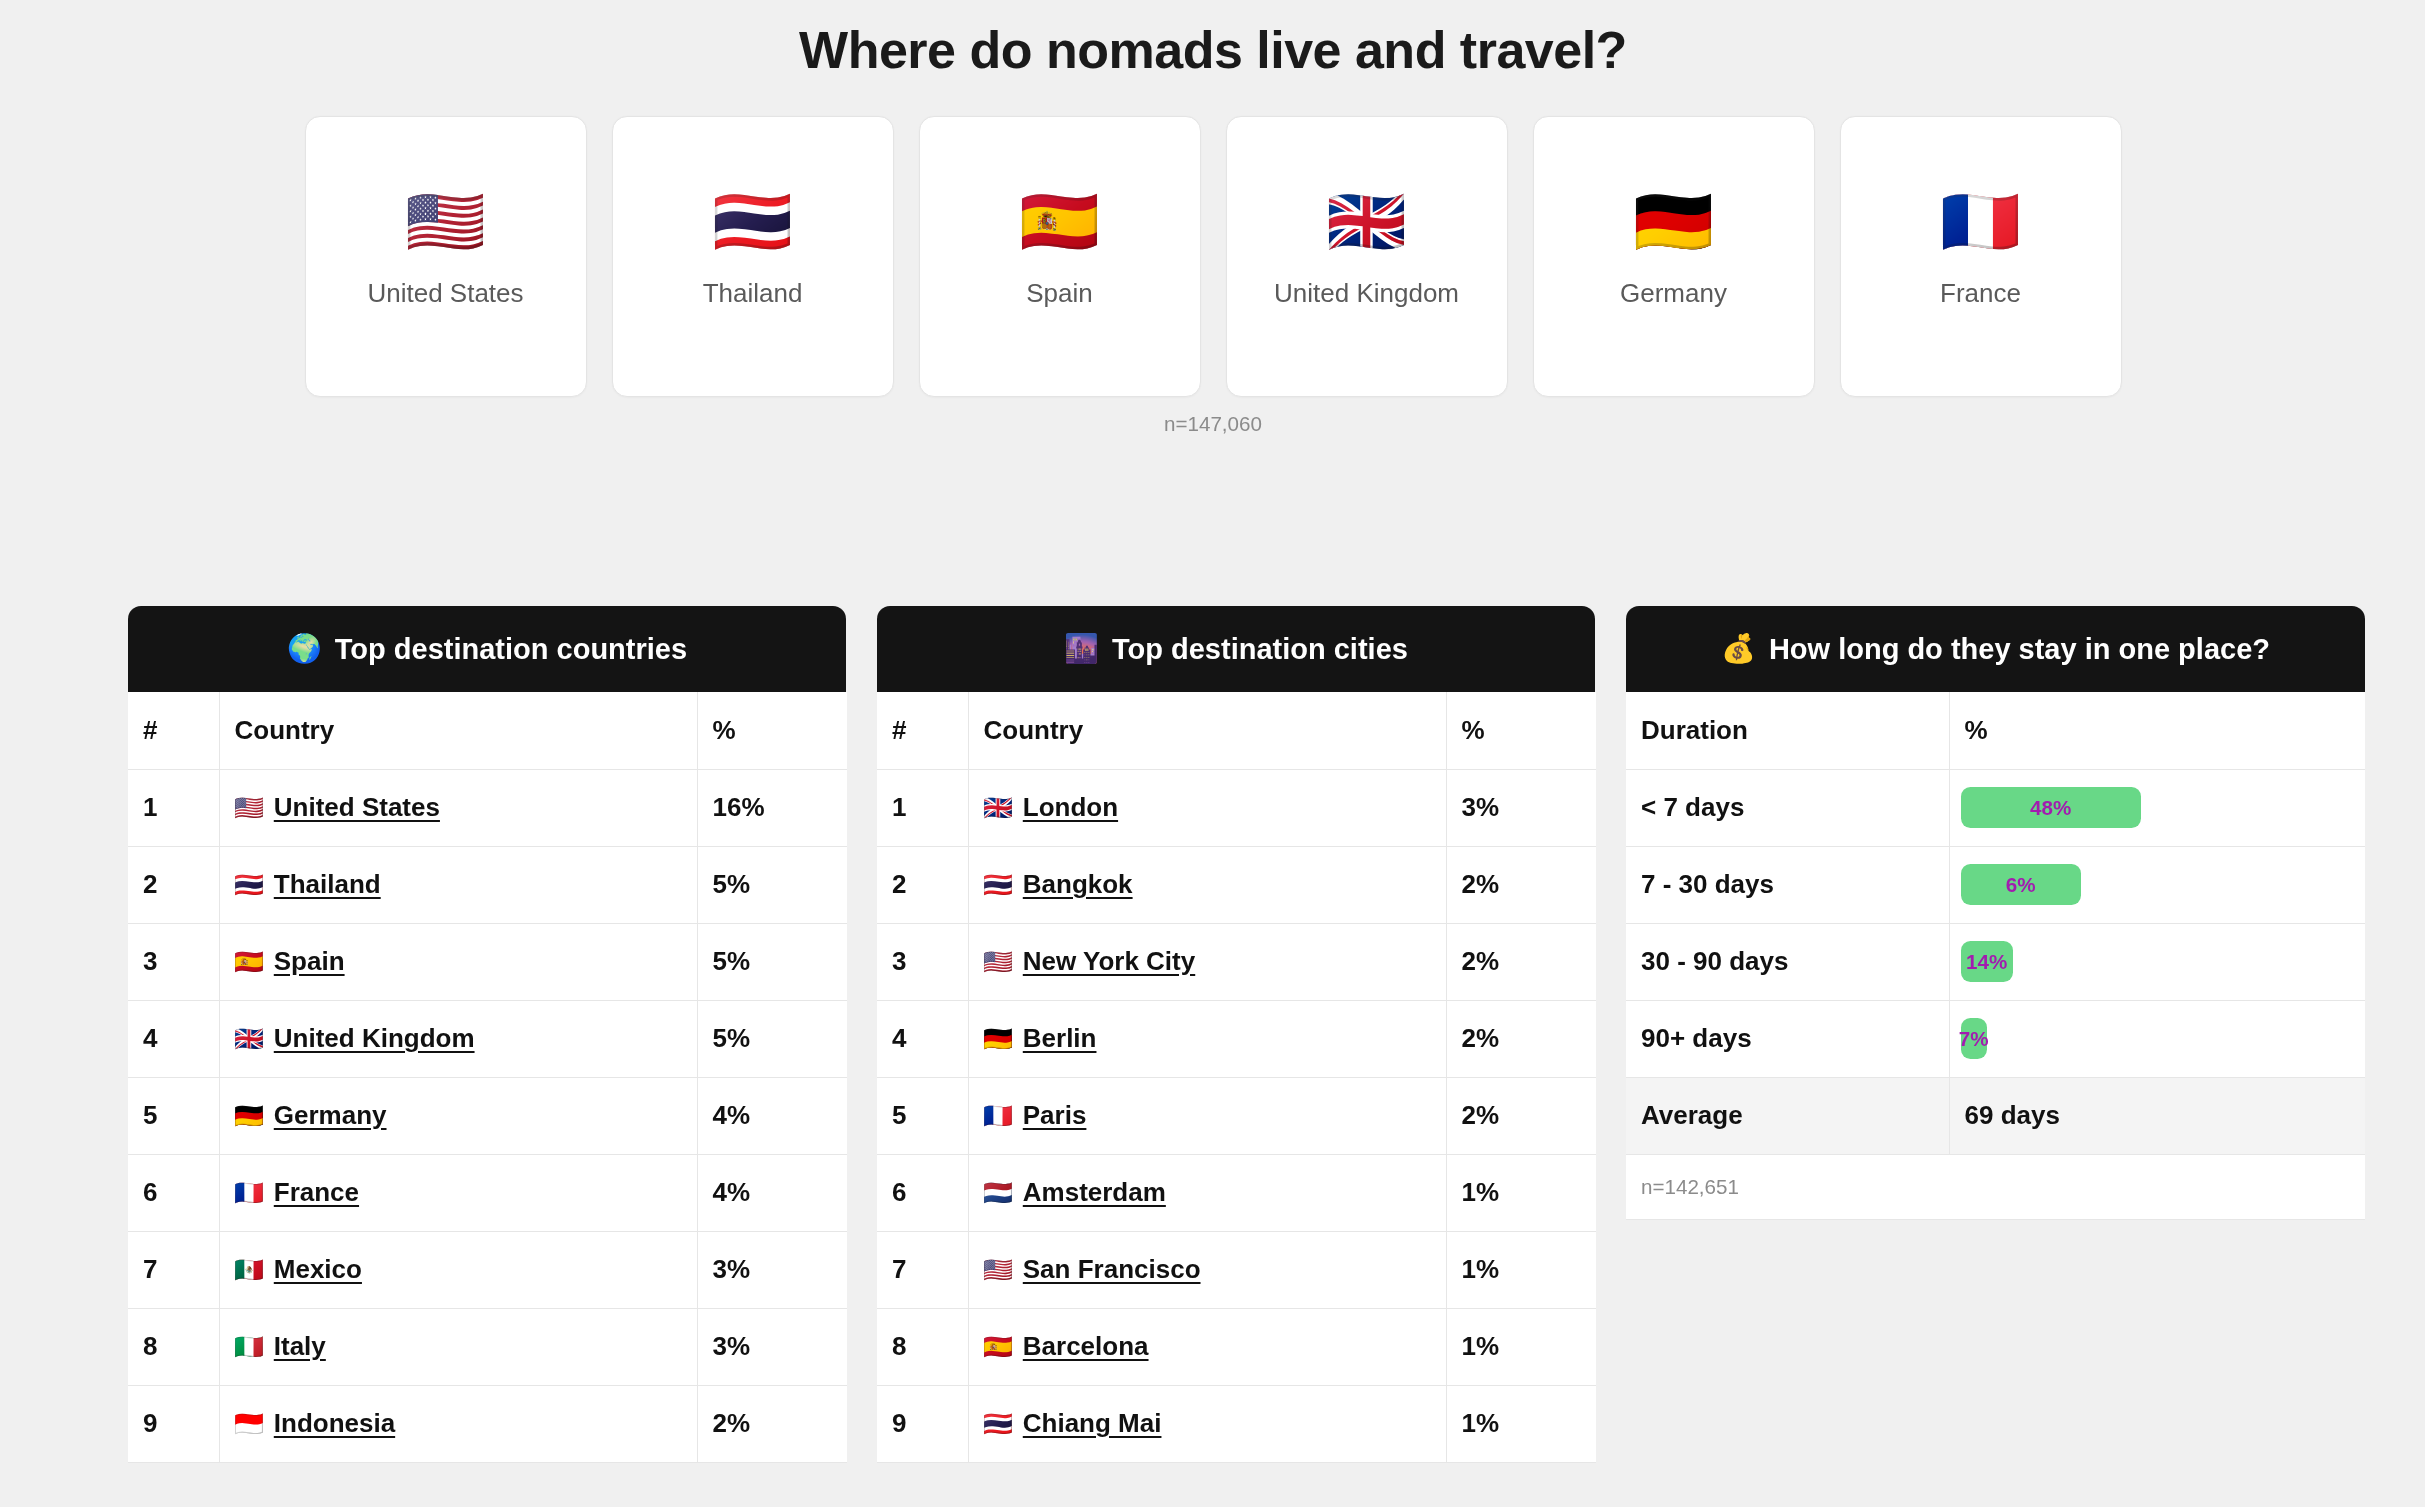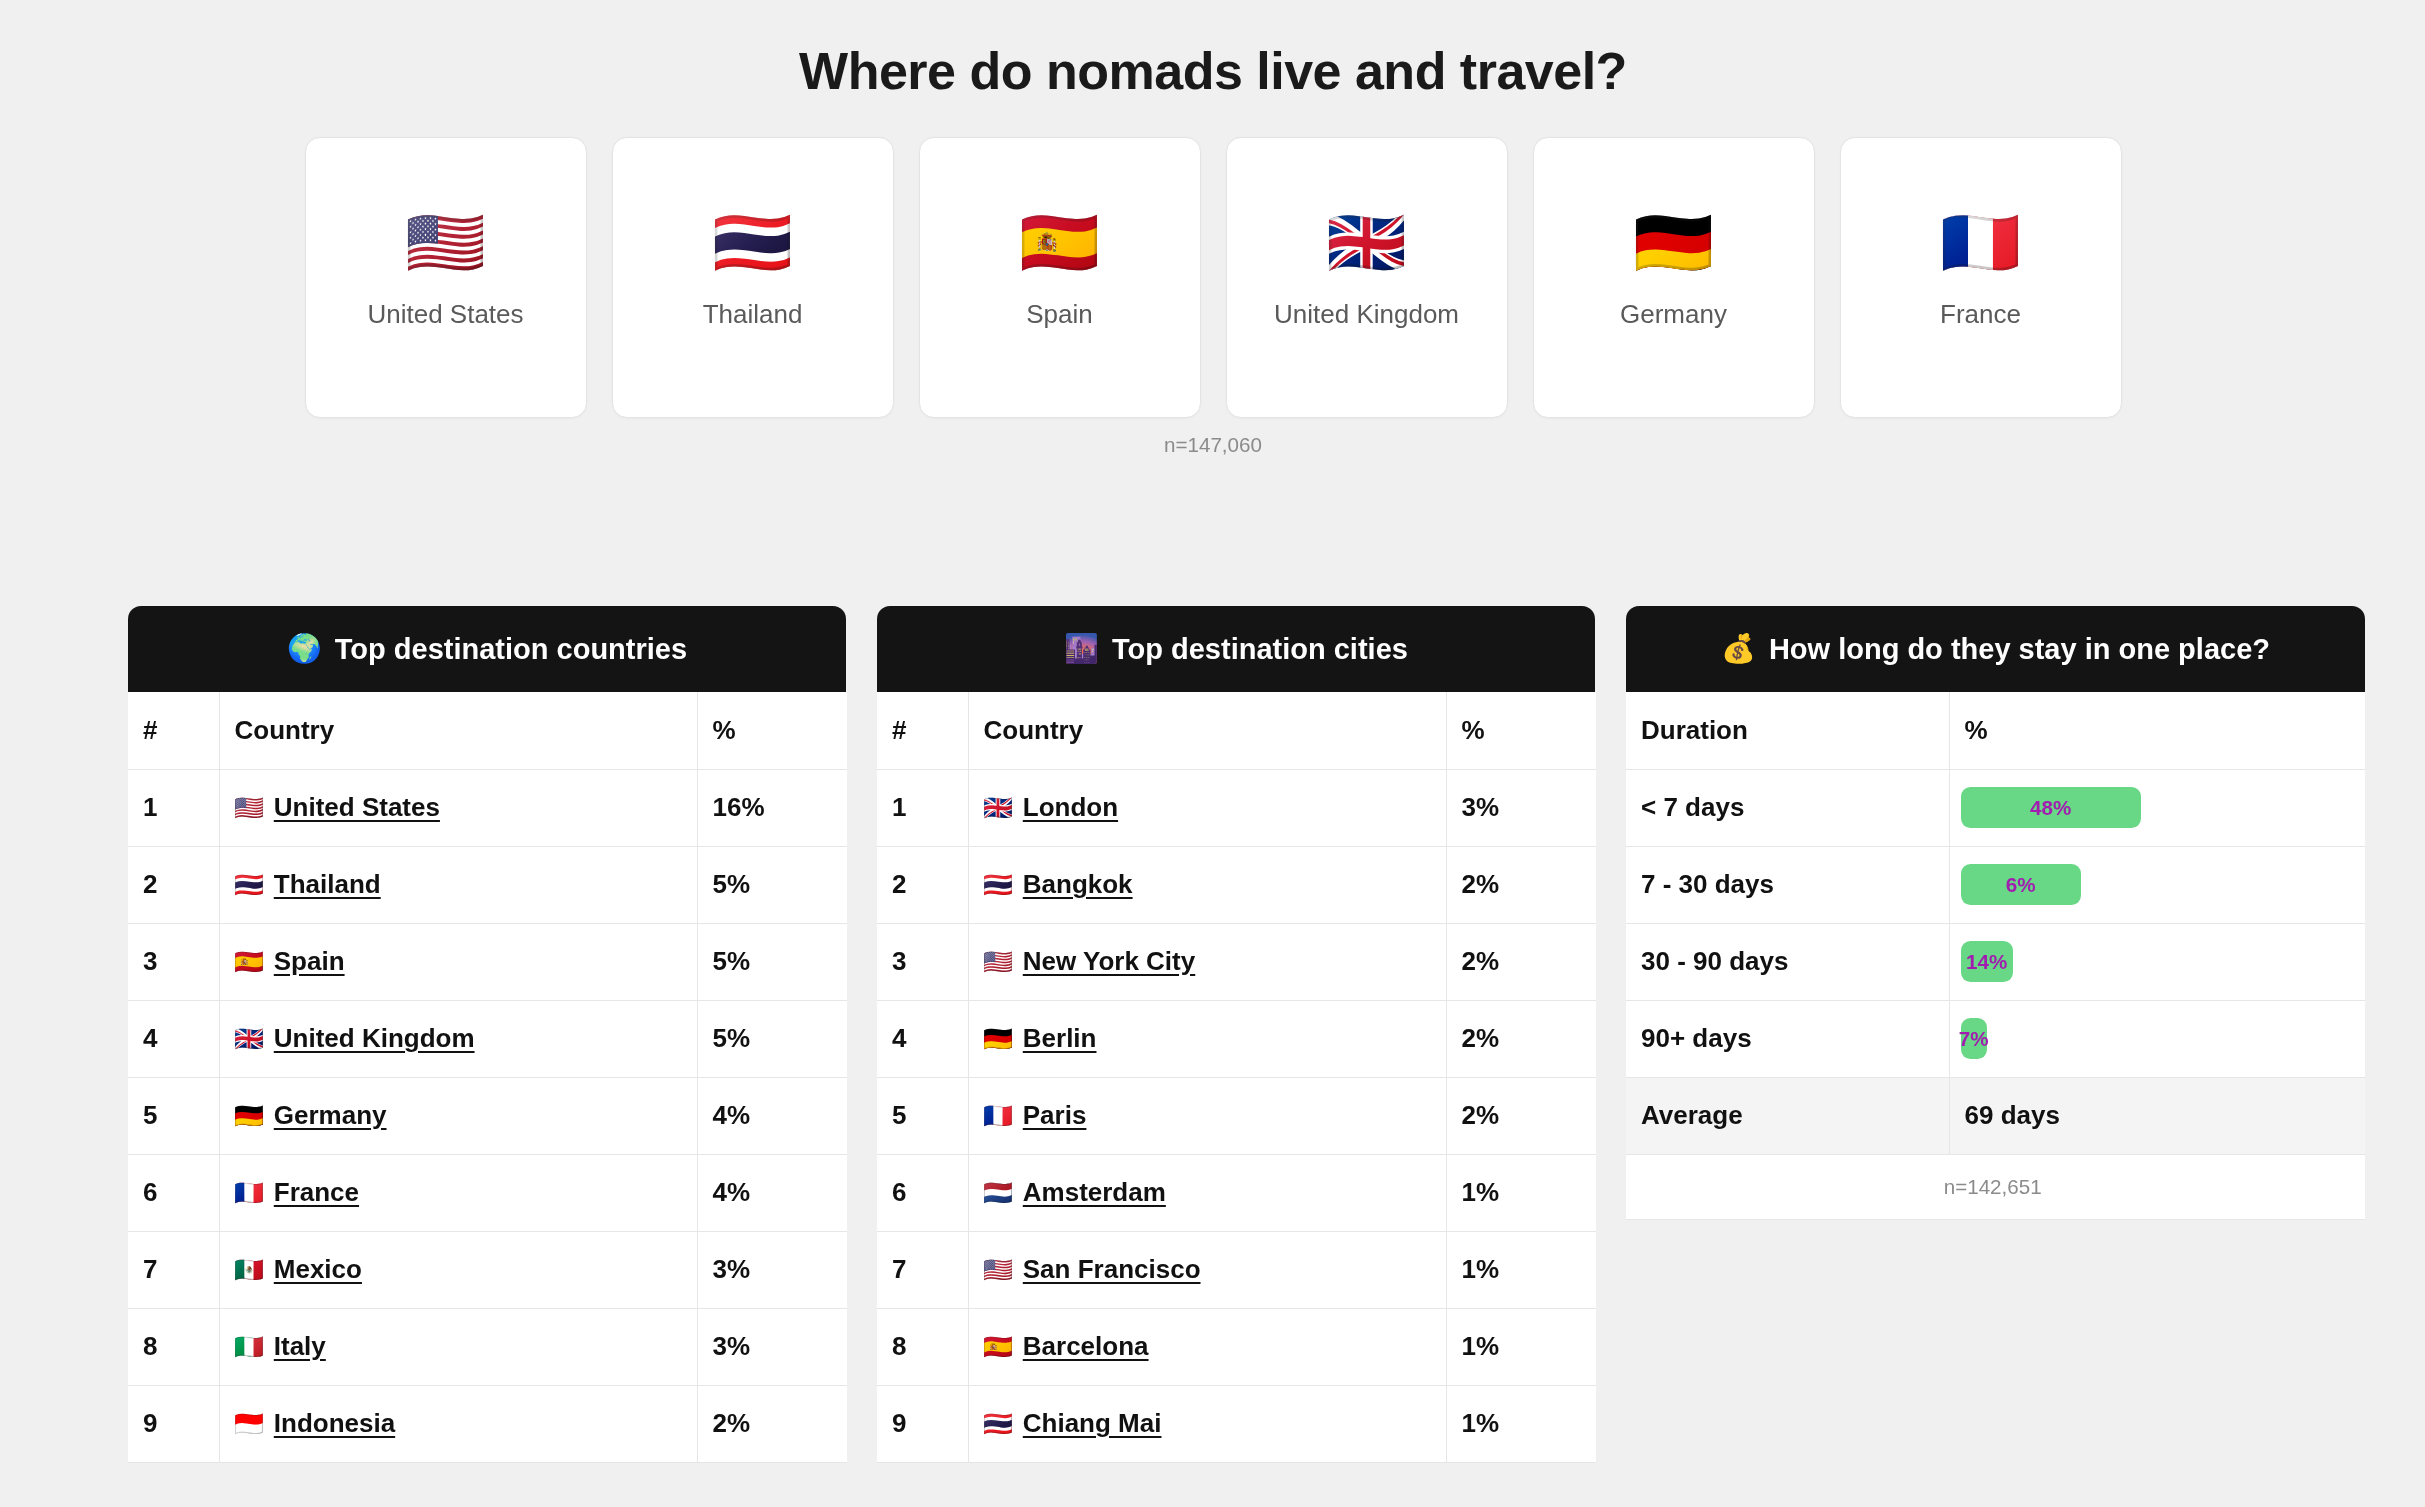--- a/index.html
+++ b/index.html
@@ -18,21 +18,21 @@
     height: 1507px;
   }
 
   
   .page-title {
     text-align: center;
     font-size: 52px;
     font-weight: 700;
     color: #1a1a1a;
     letter-spacing: -0.5px;
-    padding-top: 40px;
+    padding-top: 19px;
     line-height: 1.2;
   }
 
   
   .flag-strip {
     display: flex;
     justify-content: center;
     gap: 25px;
     margin-top: 35px;
   }
@@ -168,21 +168,21 @@
     color: #a21caf;
     font-size: 20.6px;
     font-weight: 700;
     white-space: nowrap;
   }
 
   .avg-row td { background: #f4f4f4; }
 
   .note-row td {
     background: #ffffff;
-    text-align: center;
+    text-align: left;
     font-size: 20.6px;
     font-weight: 400;
     color: #8b8b8b;
     height: 65px;
     padding-right: 20.6px;
   }
 </style>
 </head>
 <body>
 

